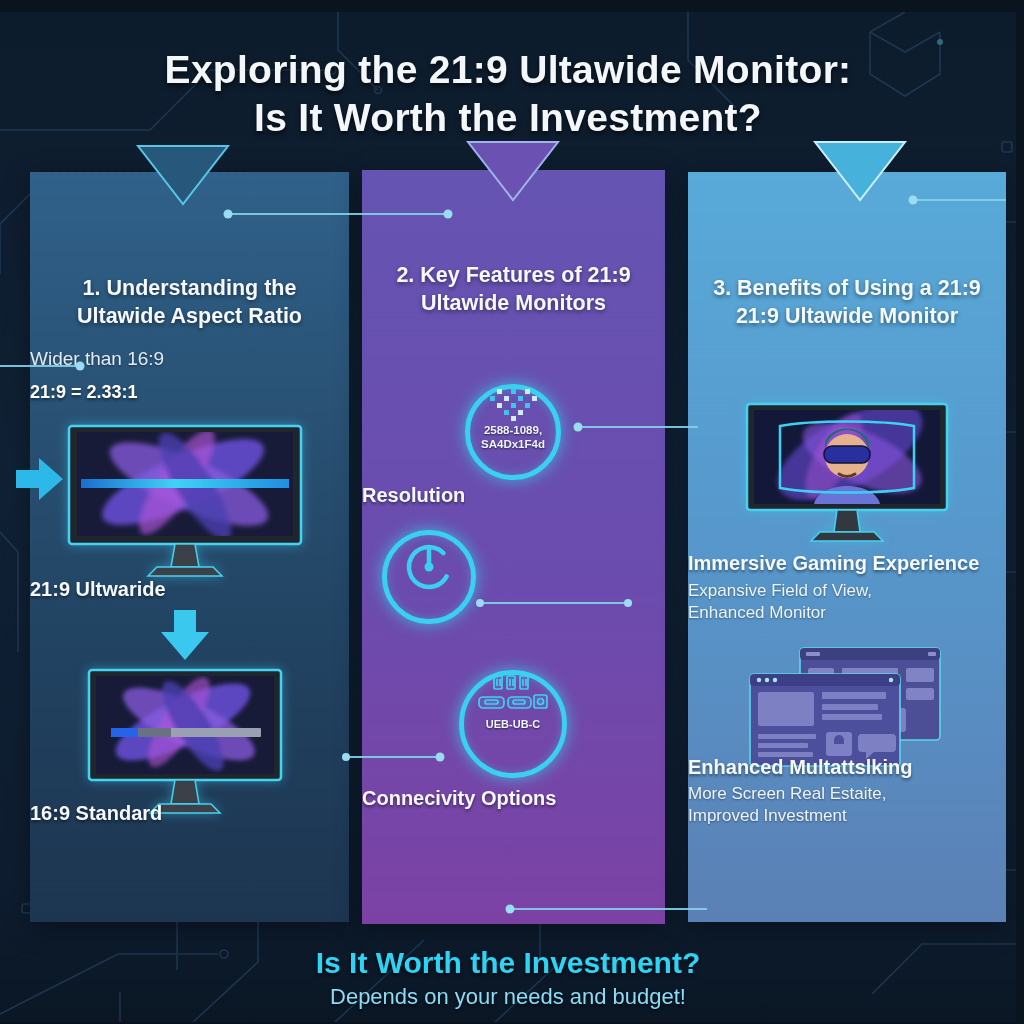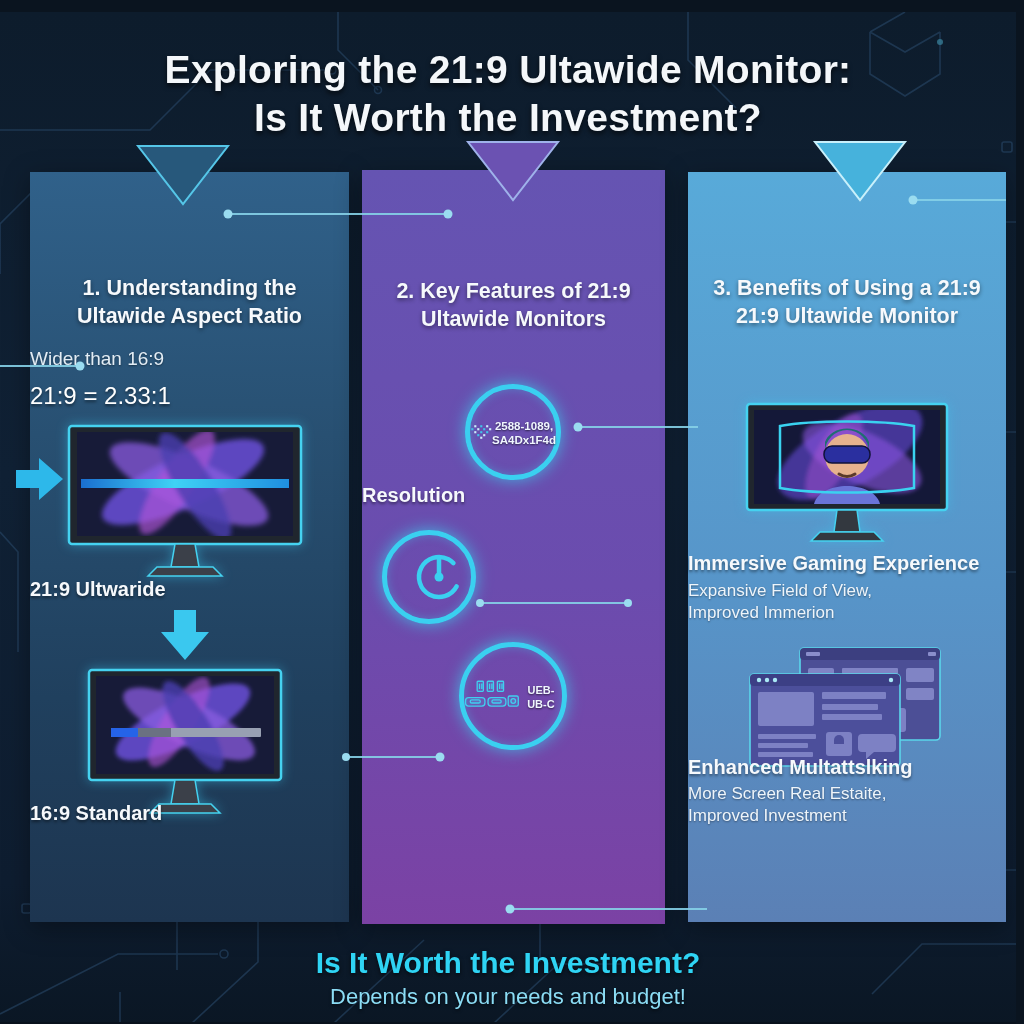--- a/index.html
+++ b/index.html
@@ -22,27 +22,27 @@
   .panel1{left:30px;width:310px;background:linear-gradient(180deg,#30618a 0%,#285072 35%,#20405e 70%,#1d3550 100%);padding-left:9px;}
   .panel2{left:362px;top:158px;height:754px;width:303px;background:linear-gradient(180deg,#6554b2 0%,#6b4cae 55%,#7b42a4 100%);}
   .panel3{left:688px;width:318px;background:linear-gradient(180deg,#58aad9 0%,#5795c9 55%,#5b80b5 100%);}
   .panel-heading{
     position:absolute;left:0;right:0;text-align:center;color:#f6f9fc;font-weight:bold;
     font-size:21.5px;line-height:1.3;text-shadow:0 2px 4px rgba(0,0,0,.45);white-space:nowrap;
   }
   .centered-text{position:absolute;left:0;right:0;text-align:left;}
   .label-bold{color:#f6f9fc;font-weight:bold;font-size:20px;text-shadow:0 2px 3px rgba(0,0,0,.45);}
   .label-light{color:#e3edf5;font-size:19px;text-shadow:0 1px 2px rgba(0,0,0,.4);}
-  .ratio{color:#ffffff;font-weight:normal;font-size:24px;text-shadow:0 2px 3px rgba(0,0,0,.5);}
+  .ratio{color:#ffffff;font-weight:bold;font-size:18px;text-shadow:0 2px 3px rgba(0,0,0,.5);}
   .sub-line{color:#eef5fb;font-size:17px;line-height:1.3;text-shadow:0 1px 2px rgba(0,0,0,.4);}
   
   .glow-circle{
     position:absolute;border:5px solid #3ad0f0;border-radius:50%;
     box-shadow:0 0 16px rgba(58,208,240,.75),inset 0 0 10px rgba(58,208,240,.35);
-    display:flex;flex-direction:row;align-items:center;justify-content:flex-end;
+    display:flex;flex-direction:column;align-items:center;justify-content:flex-start;
   }
   .badge-text{color:#f0f6ff;font-weight:bold;font-size:11.5px;line-height:1.25;text-align:center;text-shadow:0 1px 2px rgba(0,0,0,.6);}
   
   .footer-q{left:0;right:0;top:934px;text-align:center;color:#2fd4f4;font-weight:bold;font-size:30px;text-shadow:0 2px 4px rgba(0,0,0,.6);}
   .footer-a{left:0;right:0;top:972px;text-align:center;color:#8bdcf4;font-size:22px;text-shadow:0 2px 3px rgba(0,0,0,.5);}
   .bottom-strip{left:0;right:0;bottom:0;height:14px;background:#08111c;}
   .overlay{pointer-events:none;}
 </style>
 </head>
 <body>
@@ -150,21 +150,21 @@
       <rect x="26" y="62" width="150" height="9" rx="1" fill="#98a0b2"></rect>
       <rect x="52" y="62" width="34" height="9" fill="#6a7182"></rect>
       <rect x="26" y="62" width="27" height="9" rx="1" fill="#2563e8"></rect>
       <path d="M90,114 L110,114 L114,138 L86,138 Z" fill="#3b4049" stroke="#45d2f0" stroke-width="1.5"></path>
       <path d="M74,138 L126,138 L135,147 L65,147 Z" fill="#3b4049" stroke="#45d2f0" stroke-width="1.5"></path>
     </svg>
     <div class="centered-text label-bold" style="top:630px">16:9 Standard</div>
   </div>
 
   <div class="abs panel panel2">
-    <div class="panel-heading" style="top:108px">
+    <div class="panel-heading" style="top:92px">
       <div>2. Key Features of 21:9</div>
       <div>Ultawide Monitors</div>
     </div>
 
     <div class="glow-circle" style="left:103px;top:214px;width:86px;height:86px">
       <svg width="52" height="32" viewBox="0 0 52 32">
         <g>
           <rect x="10" y="0" width="5" height="5" fill="#cfeefb"></rect>
             <rect x="24" y="0" width="5" height="5" fill="#3fc4ea"></rect>
             <rect x="38" y="0" width="5" height="5" fill="#cfeefb"></rect>
@@ -190,21 +190,21 @@
     <div class="glow-circle" style="left:20px;top:360px;width:84px;height:84px">
       <svg width="64" height="64" viewBox="0 0 64 64">
         <circle cx="32" cy="32" r="20" fill="none" stroke="#3ad0f0" stroke-width="4.5" stroke-dasharray="100 26" stroke-linecap="round" transform="rotate(28 32 32)"></circle>
         <line x1="32" y1="32" x2="32" y2="13" stroke="#3ad0f0" stroke-width="4.5" stroke-linecap="round"></line>
         <circle cx="32" cy="32" r="4.5" fill="#3ad0f0"></circle>
       </svg>
     </div>
     <div class="abs" style="left:113px;top:378px;width:182px;text-align:center">
     </div>
 
-    <div class="glow-circle" style="left:97px;top:472px;width:98px;height:98px">
+    <div class="glow-circle" style="left:97px;top:500px;width:98px;height:98px">
       <svg width="72" height="40" viewBox="0 0 72 40">
         <g stroke="#3fd0f0" stroke-width="1.7" fill="rgba(63,208,240,.14)">
           <rect x="17" y="1" width="8" height="13" rx="1"></rect>
             <line x1="20" y1="4" x2="20" y2="11"></line>
             <line x1="23" y1="4" x2="23" y2="11"></line>
           <rect x="30" y="1" width="8" height="13" rx="1"></rect>
             <line x1="33" y1="4" x2="33" y2="11"></line>
             <line x1="36" y1="4" x2="36" y2="11"></line>
           <rect x="43" y="1" width="8" height="13" rx="1"></rect>
             <line x1="46" y1="4" x2="46" y2="11"></line>
@@ -212,20 +212,21 @@
           <rect x="2" y="22" width="25" height="11" rx="4"></rect>
             <rect x="8" y="25" width="13" height="4" rx="2"></rect>
           <rect x="31" y="22" width="23" height="11" rx="4"></rect>
             <rect x="36" y="25" width="12" height="4" rx="2"></rect>
           <rect x="57" y="20" width="13" height="13" rx="2"></rect>
             <circle cx="63.5" cy="26.5" r="3"></circle>
         </g>
       </svg>
       <div class="badge-text" style="font-size:11px;margin-top:3px">UEB-UB-C</div>
     </div>
+    <div class="centered-text label-bold" style="top:617px">Connecivity Options</div>
   </div>
 
   <div class="abs panel panel3">
     <div class="panel-heading" style="top:103px">
       <div>3. Benefits of Using a 21:9</div>
       <div>21:9 Ultawide Monitor</div>
     </div>
 
     <svg class="abs" style="left:54px;top:228px;filter:drop-shadow(0 0 6px rgba(58,200,240,.4))" width="210" height="150" viewBox="0 0 210 150">
       <defs>
@@ -250,21 +251,21 @@
         <rect x="82" y="46" width="46" height="17" rx="8" fill="#2a2f9f" stroke="#10123a" stroke-width="1.5"></rect>
         <path d="M97,74 q8,5 16,0" stroke="#5a3a2a" stroke-width="3" fill="none" stroke-linecap="round"></path>
       </g>
       <path d="M38,26 C70,20 140,20 172,26 L172,88 C140,94 70,94 38,88 Z" fill="none" stroke="#3ad2f0" stroke-width="2.5"></path>
       <path d="M95,110 L115,110 L118,132 L92,132 Z" fill="#33383f" stroke="#45d2f0" stroke-width="1.5"></path>
       <path d="M78,132 L132,132 L141,141 L69,141 Z" fill="#33383f" stroke="#45d2f0" stroke-width="1.5"></path>
     </svg>
 
     <div class="centered-text label-bold" style="top:380px">Immersive Gaming Experience</div>
     <div class="centered-text sub-line" style="top:408px">Expansive Field of View,</div>
-    <div class="centered-text sub-line" style="top:430px">Improved Immerion</div>
+    <div class="centered-text sub-line" style="top:430px">Enhanced Monitor</div>
 
     <svg class="abs" style="left:54px;top:472px" width="210" height="125" viewBox="0 0 210 125">
       <g>
         <rect x="58" y="4" width="140" height="92" rx="4" fill="#4c4f96" stroke="#5ad6ea" stroke-width="1.6"></rect>
         <rect x="58" y="4" width="140" height="12" rx="4" fill="#3c3f80"></rect>
         <rect x="64" y="8" width="14" height="4" rx="1" fill="#8a8ecb"></rect>
           <rect x="186" y="8" width="8" height="4" rx="1" fill="#8a8ecb"></rect>
         <g fill="#8387c8" opacity=".95">
           <rect x="66" y="24" width="26" height="18" rx="2"></rect>
             <rect x="66" y="48" width="26" height="6" rx="1"></rect>

